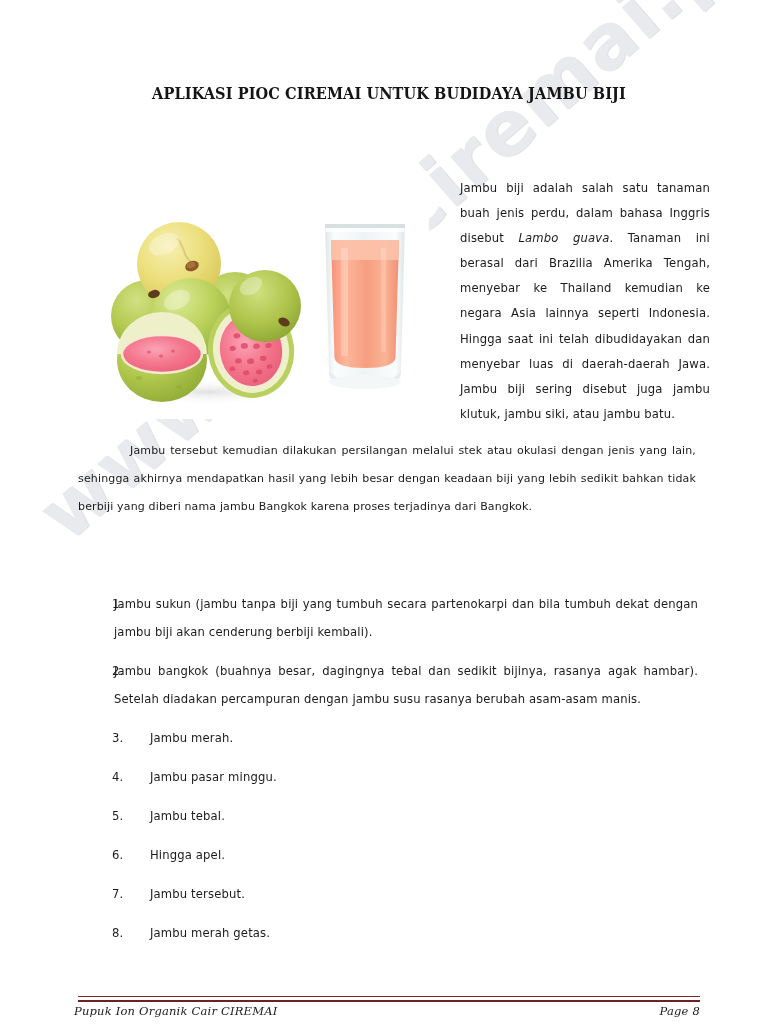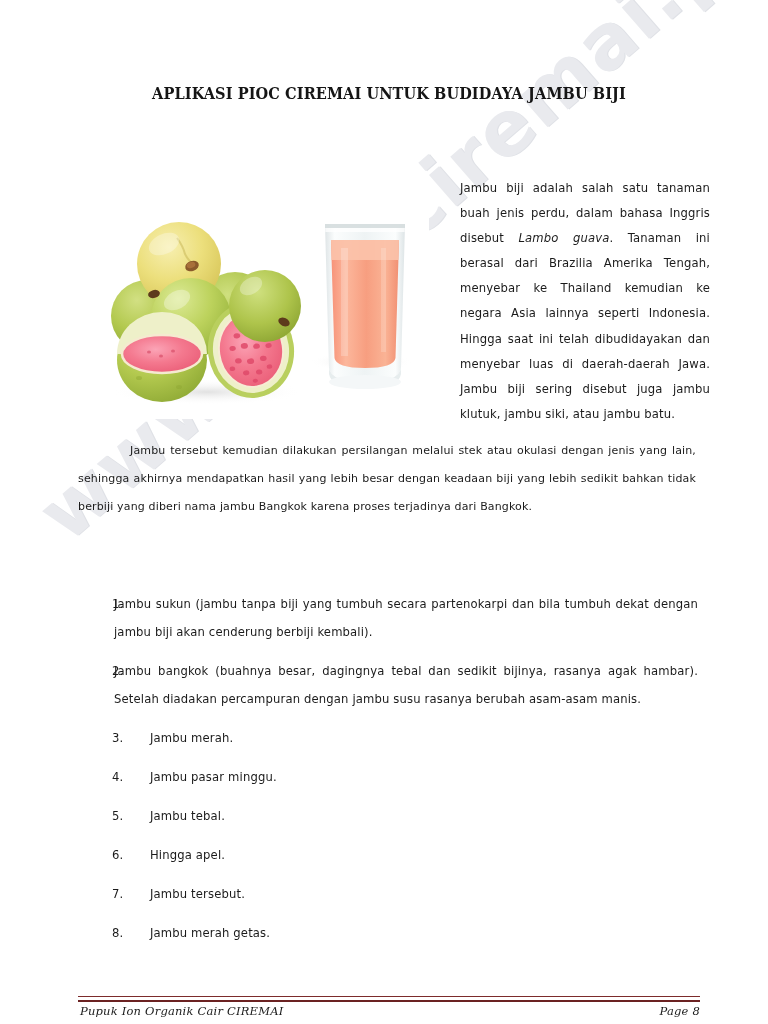--- a/index.html
+++ b/index.html
@@ -150,21 +150,21 @@
     position: absolute;
     left: 78px;
     right: 68px;
     top: 996px;
     height: 3px;
     border-top: 1px solid #7c2b2b;
     border-bottom: 2px solid #6b2222;
   }
   .footer {
     position: absolute;
-    left: 80px;
+    left: 74px;
     right: 68px;
     top: 1004px;
     display: flex;
     justify-content: space-between;
     align-items: baseline;
     font-family: "DejaVu Serif", serif;
     font-style: italic;
     font-size: 11.5px;
     color: #1b1b1b;
   }

